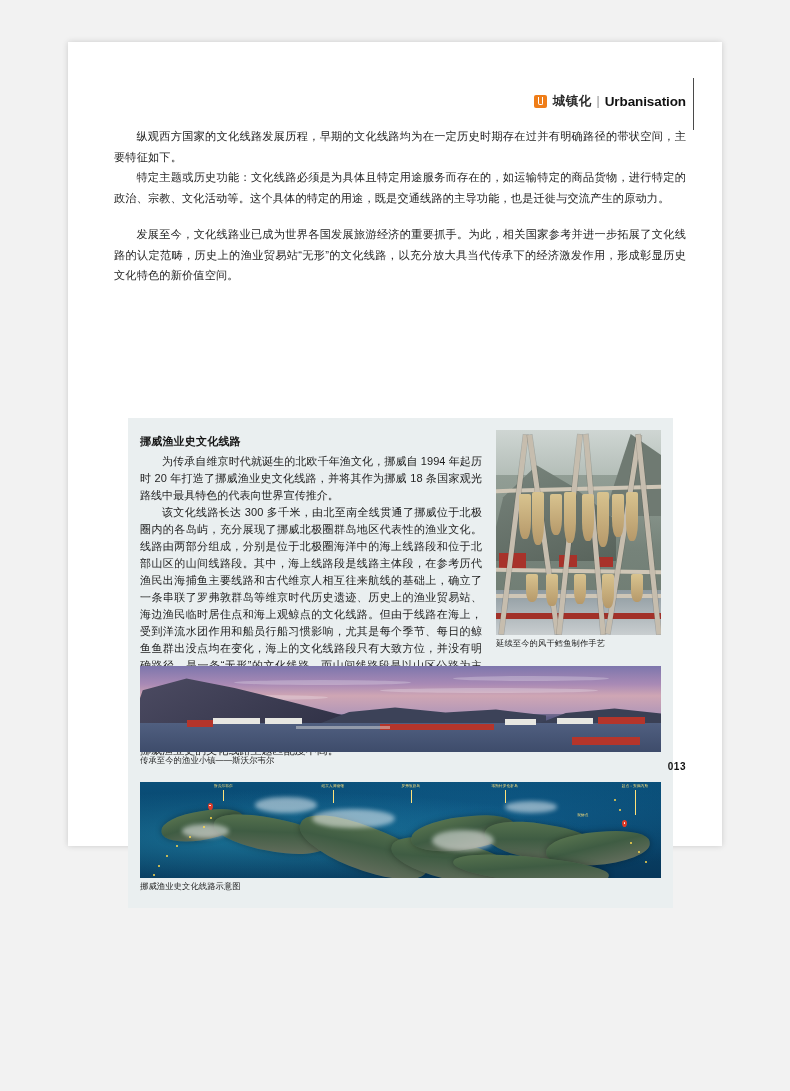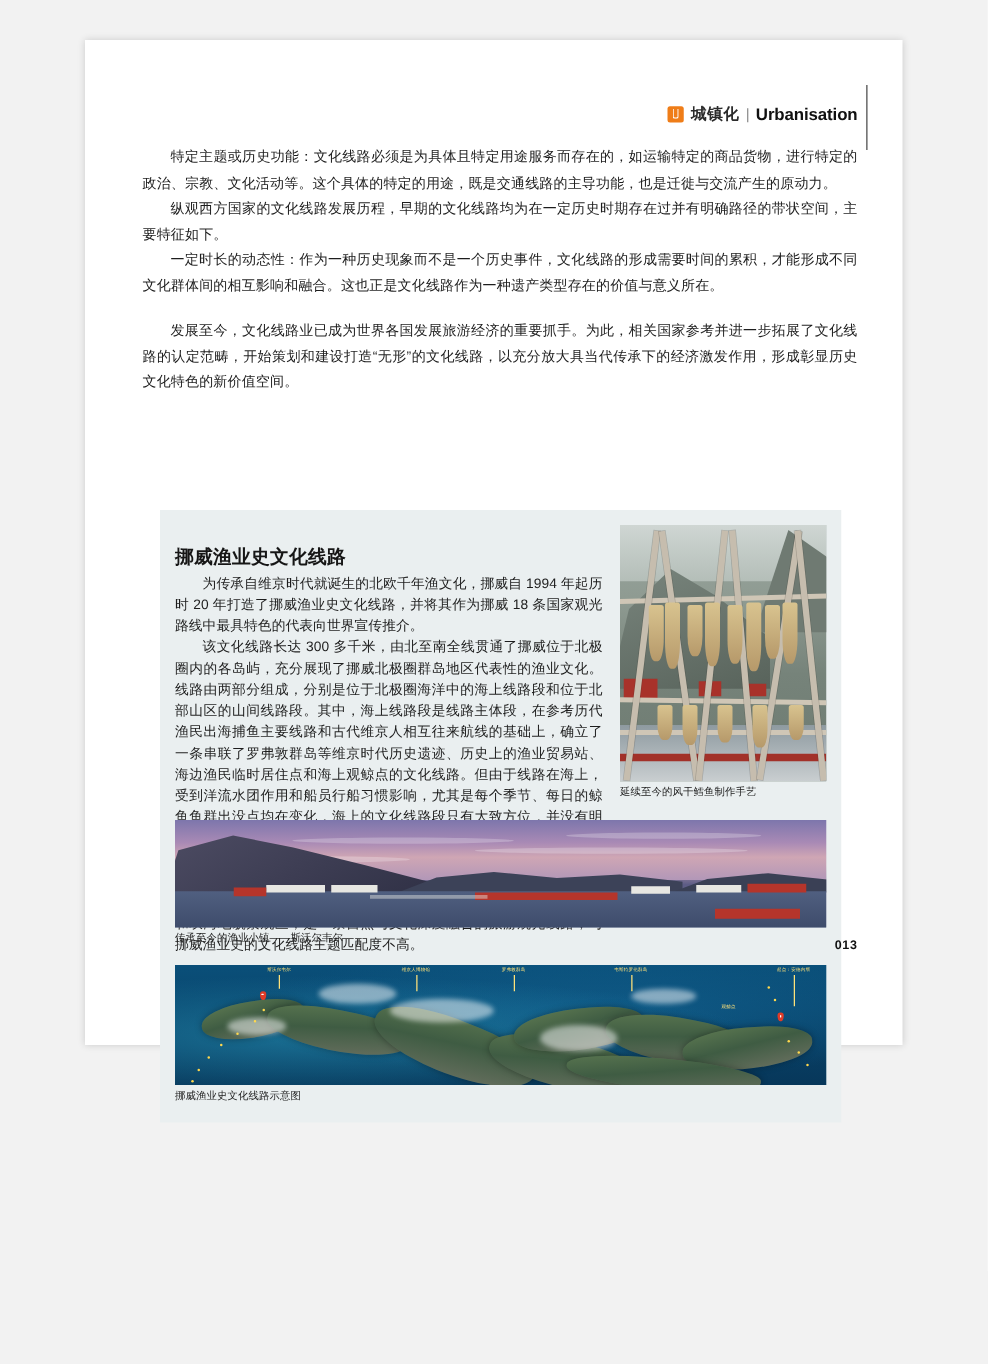--- a/index.html
+++ b/index.html
@@ -11,21 +11,21 @@
     width: 790px;
     height: 1091px;
     font-family: "Liberation Sans", "DejaVu Sans", sans-serif;
     overflow: hidden;
   }
 
   
   .page {
     position: absolute;
     left: 68px;
-    top: 32px;
+    top: 42px;
     width: 654px;
     height: 804px;
     background: #ffffff;
     box-shadow: 0 0 6px rgba(0,0,0,0.16);
   }
 
   
   .runhead {
     position: absolute;
     right: 36px;
@@ -115,24 +115,24 @@
     background: #eaeff0;
   }
   .callout-inner {
     position: absolute;
     left: 12px;
     top: 12px;
     right: 12px;
     bottom: 10px;
   }
   .callout h4 {
-    font-size: 15px;
+    font-size: 11px;
     font-weight: bold;
     color: #161616;
-    margin: 16px 0 4px 0;
+    margin: 4px 0 4px 0;
     letter-spacing: 0.2px;
   }
   .callout p {
     font-size: 11px;
     line-height: 17px;
     color: #1d1d1d;
     margin: 0;
     text-align: justify;
     text-indent: 2em;
     letter-spacing: 0.05px;
@@ -352,27 +352,26 @@
   <div class="runhead">
     <span class="runhead-logo"></span>
     <span class="runhead-cn">城镇化</span>
     <span class="runhead-sep">|</span>
     <span class="runhead-en">Urbanisation</span>
   </div>
   <div class="runhead-rule"></div>
 
   <div class="content">
 
+    <p class="para">纵观西方国家的文化线路发展历程，早期的文化线路均为在一定历史时期存在过并有明确路径的带状空间，主要特征如下。</p>
     <p class="para">特定主题或历史功能：文化线路必须是为具体且特定用途服务而存在的，如运输特定的商品货物，进行特定的政治、宗教、文化活动等。这个具体的特定的用途，既是交通线路的主导功能，也是迁徙与交流产生的原动力。</p>
-    <p class="para">纵观西方国家的文化线路发展历程，早期的文化线路均为在一定历史时期存在过并有明确路径的带状空间，主要特征如下。</p>
-    <p class="para">一定时长的动态性：作为一种历史现象而不是一个历史事件，文化线路的形成需要时间的累积，才能形成不同文化群体间的相互影响和融合。这也正是文化线路作为一种遗产类型存在的价值与意义所在。</p>
 
     <div class="block-gap"></div>
 
-    <p class="para">发展至今，文化线路业已成为世界各国发展旅游经济的重要抓手。为此，相关国家参考并进一步拓展了文化线路的认定范畴，开始策划和建设打造“无形”的文化线路，以充分放大具当代传承下的经济激发作用，形成彰显历史文化特色的新价值空间。</p>
+    <p class="para">发展至今，文化线路业已成为世界各国发展旅游经济的重要抓手。为此，相关国家参考并进一步拓展了文化线路的认定范畴，历史上的渔业贸易站“无形”的文化线路，以充分放大具当代传承下的经济激发作用，形成彰显历史文化特色的新价值空间。</p>
   </div>
 
   <div class="callout">
     <div class="callout-inner">
 
       <div class="callout-textcol">
         <h4>挪威渔业史文化线路</h4>
         <p>为传承自维京时代就诞生的北欧千年渔文化，挪威自 1994 年起历时 20 年打造了挪威渔业史文化线路，并将其作为挪威 18 条国家观光路线中最具特色的代表向世界宣传推介。</p>
         <p>该文化线路长达 300 多千米，由北至南全线贯通了挪威位于北极圈内的各岛屿，充分展现了挪威北极圈群岛地区代表性的渔业文化。线路由两部分组成，分别是位于北极圈海洋中的海上线路段和位于北部山区的山间线路段。其中，海上线路段是线路主体段，在参考历代渔民出海捕鱼主要线路和古代维京人相互往来航线的基础上，确立了一条串联了罗弗敦群岛等维京时代历史遗迹、历史上的渔业贸易站、海边渔民临时居住点和海上观鲸点的文化线路。但由于线路在海上，受到洋流水团作用和船员行船习惯影响，尤其是每个季节、每日的鲸鱼鱼群出没点均在变化，海上的文化线路段只有大致方位，并没有明确路径。是一条“无形”的文化线路。而山间线路段是以山区公路为主体，串联了挪威优美的海岸线观景点、斯沃尔韦尔等渔业小镇和亨宁斯维尔等既有渔村。在一定程度上，该路段虽然串联了几处历史文化遗产地，但更多的是连接了具有典型挪威自然景观特色的极地风景点和峡湾地貌景观区，是一条自然与文化深度融合的旅游观光线路，与挪威渔业史的文化线路主题匹配度不高。</p>
       </div>

